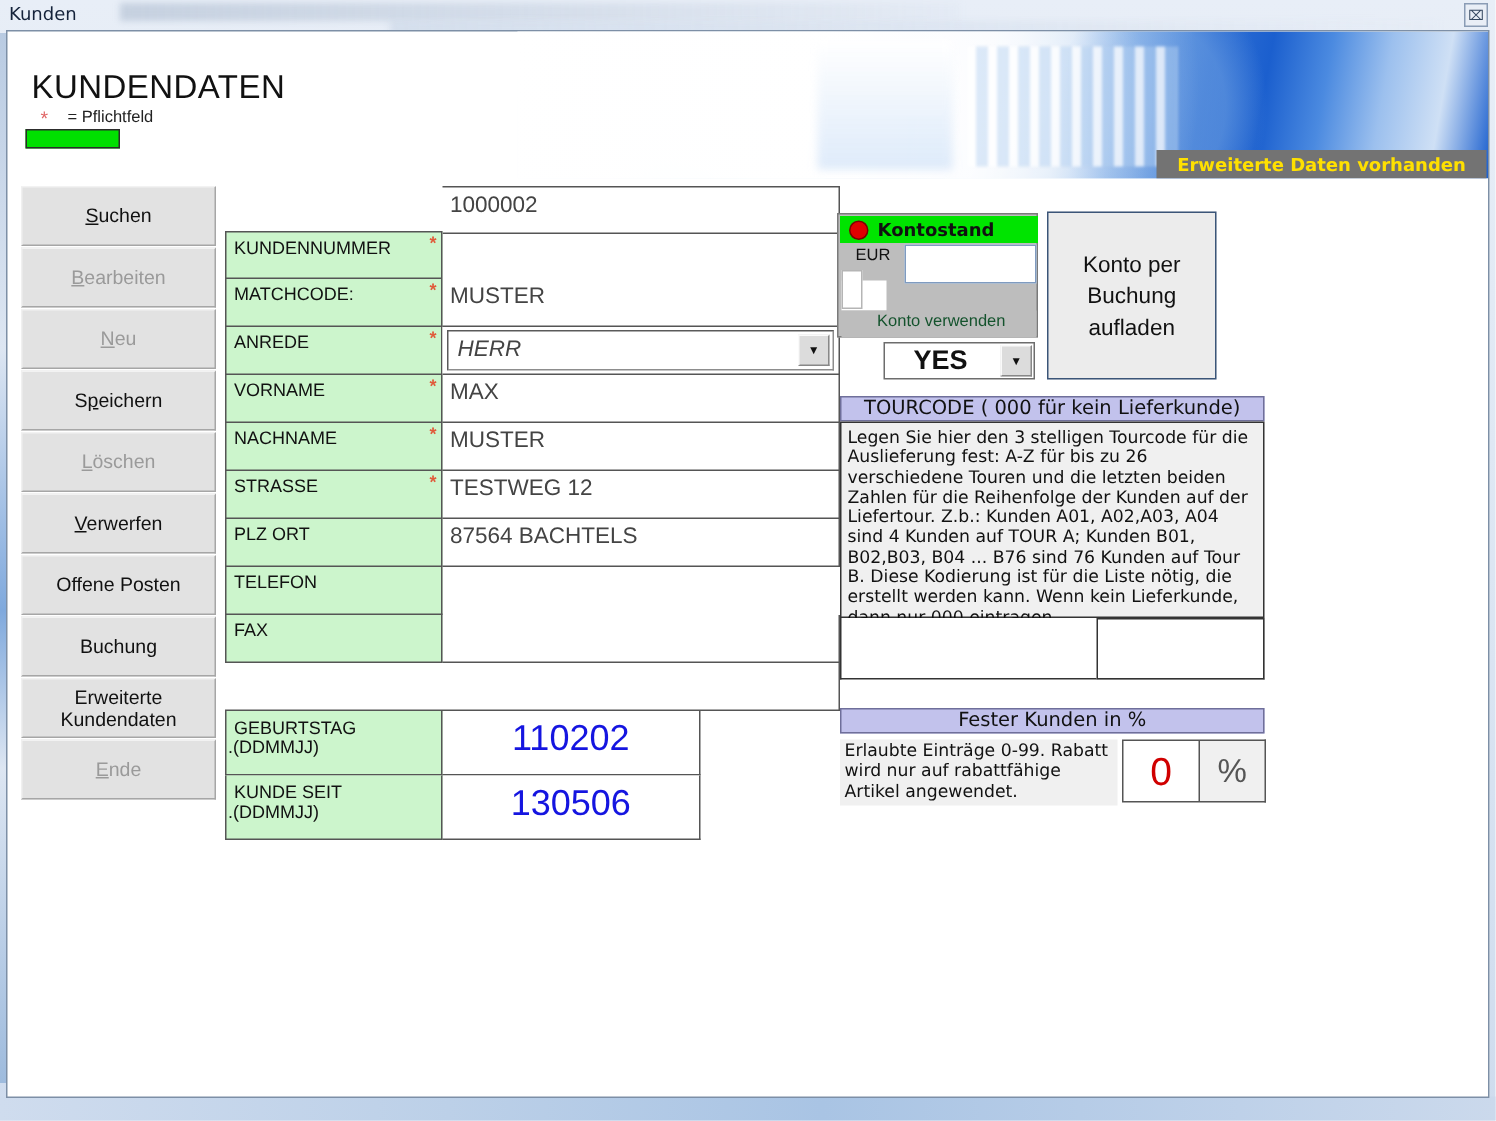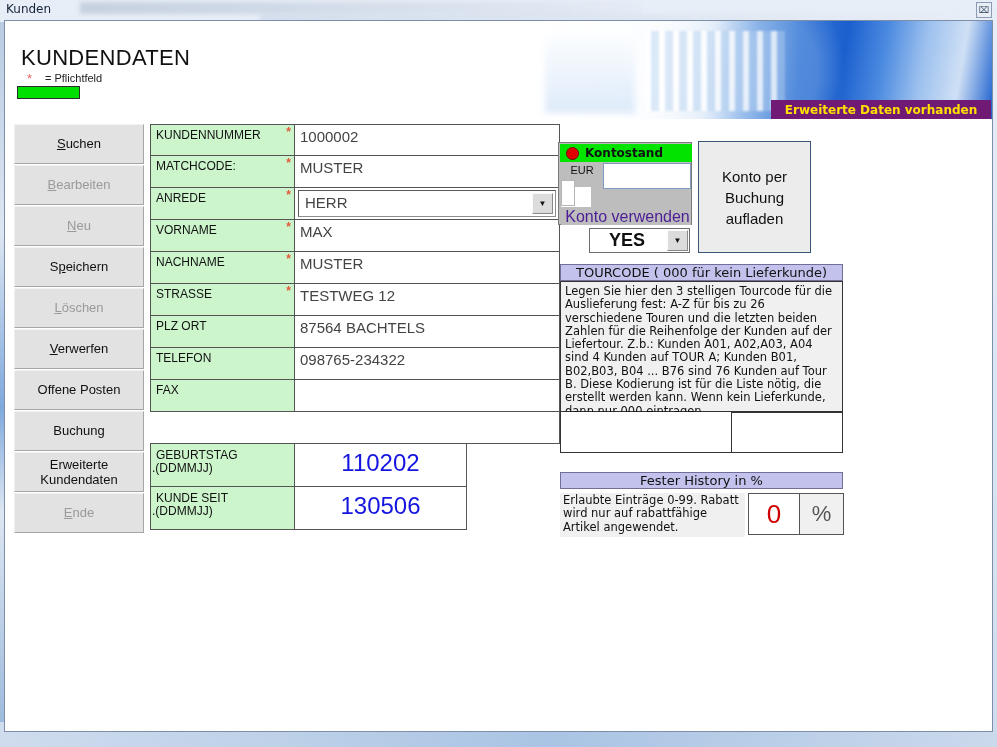--- a/index.html
+++ b/index.html
@@ -83,21 +83,21 @@
   }
   #header-photo::after {
     content:""; position:absolute; left:300px; top:10px; width:140px; height:80px;
     background:repeating-linear-gradient(90deg,
       rgba(255,255,255,.75) 0 6px, rgba(180,208,240,.45) 6px 14px);
     filter:blur(1.2px);
   }
   #header-badge {
     position:absolute; left:766px; top:98px; width:220px; height:19px;
     transform:translateY(-19px);
-    background:#701a75; color:#ffe000;
+    background:#737373; color:#ffe000;
     font-size:12px; font-weight:bold;
     display:flex; align-items:center; justify-content:center;
     font-family:"DejaVu Sans", sans-serif;
   }
 
   #page-title {
     position:absolute; left:16px; top:24px;
     font-size:22px; color:#111; letter-spacing:.3px;
   }
   #legend-star {
@@ -134,21 +134,21 @@
   
   #form-area { position:absolute; left:145px; top:103px; width:410px; }
   .form-row { display:flex; }
   .form-label {
     width:145px; background:#ccf5cc;
     border:1px solid #555; border-top:none;
     font-size:12px; color:#111;
     padding:4px 0 0 5px; position:relative;
     line-height:13px;
   }
-  .form-row:first-child .form-label { border-top:1px solid #555; }
+  .form-row:first-child .form-label { border-top:1px solid #555;margin-top:30px; }
   .req-star {
     position:absolute; right:3px; top:1px;
     color:#e05b3b; font-size:12px; font-weight:bold;
   }
   .form-value {
     flex:1; background:#ffffff;
     border:1px solid #555; border-top:none; border-left:none;
     font-size:15px; color:#444;
     padding:3px 0 0 5px;
   }
@@ -158,21 +158,21 @@
 
   .date-value {
     width:172px; flex:none; background:#ffffff;
     border:1px solid #555; border-top:none; border-left:none;
     color:#1515e0; font-size:24px; text-align:center;
     height:43px; padding-top:5px;
   }
 
   .select-cell {
     flex:1; border:1px solid #555; border-top:none; border-left:none;
-    background:#ffffff; height:32px; position:relative;
+    background:#ffffff; height:32px; position:relative;font-style:italic;
   }
   .select-box {
     position:absolute; left:3px; top:2px; right:3px; height:27px;
     background:#ffffff; border:1px solid #8d8d8d;
     border-top-color:#5a5a5a; border-left-color:#5a5a5a;
     font-size:15px; color:#444; padding:3px 0 0 6px;
   }
   .select-arrow {
     position:absolute; right:2px; top:2px; width:21px; height:21px;
     background:#dcdcdc; border:1px solid #888;
@@ -211,21 +211,21 @@
   #konto-small-box {
     position:absolute; left:2px; top:37px; width:14px; height:26px;
     background:#ffffff; border:1px solid #b5b5b5;
   }
   #konto-white-pad {
     position:absolute; left:2px; top:44px; width:30px; height:20px;
     background:#ffffff;
   }
   #konto-verwenden-label {
     position:absolute; left:2px; top:64px; width:130px; height:18px;
-    background:#bdbdbd; font-size:16px; color:#4c1d95; padding:1px 0 0 3px;
+    background:#bdbdbd; font-size:11px; color:#14532d; padding:1px 0 0 3px;
   }
 
   #konto-verwenden-select {
     position:absolute; left:31px; top:104px; width:101px; height:25px;
     background:#ffffff; border:1px solid #6d6d6d;
   }
   #kv-value {
     position:absolute; left:0; top:0; width:74px; height:23px;
     font-size:18px; font-weight:bold; color:#111;
     display:flex; align-items:center; justify-content:center;
@@ -383,21 +383,20 @@
         <div class="form-row h32">
           <div class="form-label"><span>STRASSE</span><span class="req-star">*</span></div>
           <div class="form-value">TESTWEG 12</div>
         </div>
         <div class="form-row h32">
           <div class="form-label"><span>PLZ ORT</span></div>
           <div class="form-value">87564 BACHTELS</div>
         </div>
         <div class="form-row h32">
           <div class="form-label"><span>TELEFON</span></div>
-          <div class="form-value">098765-234322</div>
         </div>
         <div class="form-row h32">
           <div class="form-label"><span>FAX</span></div>
           <div class="form-value"></div>
         </div>
         <div class="form-row h32">
           <div class="form-value"></div>
         </div>
         <div class="form-row h43">
           <div class="form-label">
@@ -434,21 +433,21 @@
         <div id="kv-arrow">▼</div>
       </div>
 
       <div id="aufladen-button">Konto per Buchung aufladen</div>
 
       <div id="tourcode-header">TOURCODE ( 000 für kein Lieferkunde)</div>
       <div id="tourcode-text">Legen Sie hier den 3 stelligen Tourcode für die Auslieferung fest: A-Z für bis zu 26 verschiedene Touren  und die letzten beiden Zahlen für die Reihenfolge der Kunden auf der Liefertour. Z.b.: Kunden A01, A02,A03, A04 sind 4 Kunden auf TOUR A; Kunden B01, B02,B03, B04 ...  B76 sind 76 Kunden auf Tour B. Diese Kodierung ist für die Liste nötig, die erstellt werden kann. Wenn kein Lieferkunde, dann nur 000 eintragen.</div>
       <div id="tourcode-blank"></div>
       <div id="tourcode-input"></div>
 
-      <div id="rabatt-header">Fester History in %</div>
+      <div id="rabatt-header">Fester Kunden in %</div>
       <div id="rabatt-note">Erlaubte Einträge 0-99. Rabatt wird nur auf rabattfähige Artikel angewendet.</div>
       <div id="rabatt-value">0</div>
       <div id="rabatt-percent">%</div>
 
     </div>
 
   </div>
 </div>
 
 </body></html>

